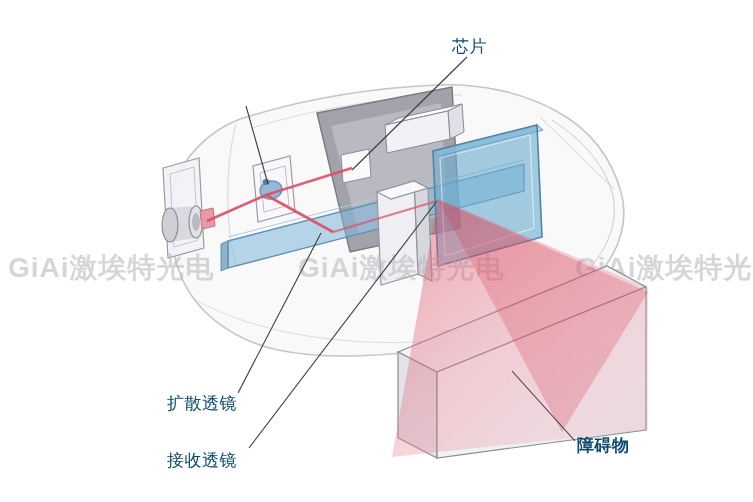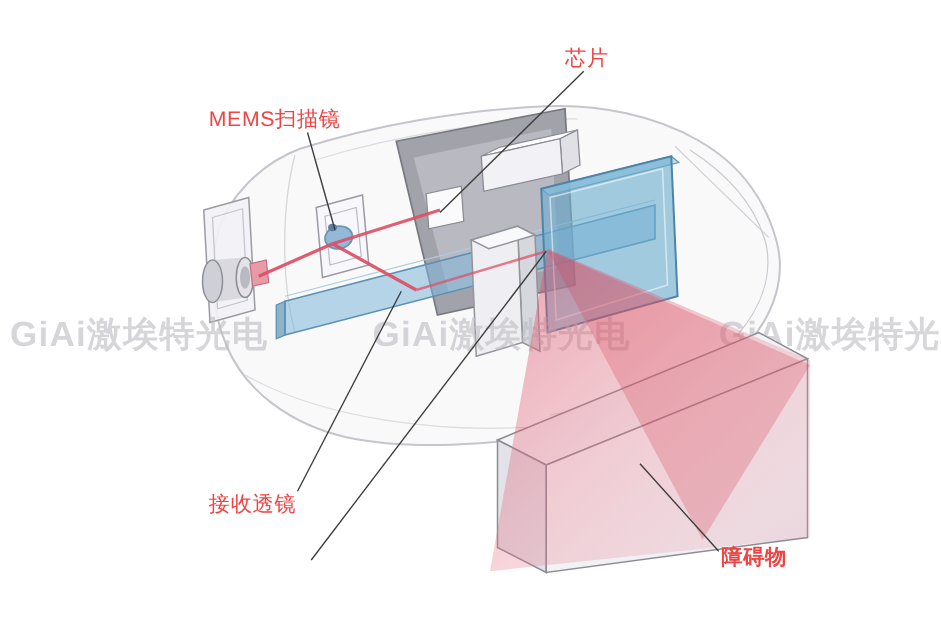--- a/index.html
+++ b/index.html
@@ -7,21 +7,21 @@
     position:relative;
     width:753px;height:502px;
     background:#ffffff;
     overflow:hidden;
     font-family:"Liberation Sans","DejaVu Sans",sans-serif;
   }
   .stage svg{position:absolute;left:0;top:0;}
   .lbl{
     position:absolute;
     font-size:17px;
-    color:#ef4444;
+    color:#0c4a6e;
     letter-spacing:0.5px;
     white-space:nowrap;
     user-select:none;
   }
   .wm{
     font-family:"Liberation Sans","DejaVu Sans",sans-serif;
     font-size:28px;
     font-weight:bold;
     fill:#bcbcc2;
     opacity:0.6;
@@ -129,17 +129,17 @@
     <g stroke="#3c3c3c" stroke-width="1.1">
       <line x1="467" y1="57" x2="352" y2="170"></line>
       <line x1="246" y1="106" x2="268" y2="184"></line>
       <line x1="238" y1="393" x2="321" y2="233"></line>
       <line x1="249" y1="448" x2="437" y2="201"></line>
       <line x1="575" y1="441" x2="512" y2="371"></line>
     </g>
   </svg>
 
   <div class="lbl" style="left:452px;top:35px;">芯片</div>
-  <div class="lbl" style="left:167px;top:84px;">MEMS扫描镜</div>
-  <div class="lbl" style="left:167px;top:392px;">接收透镜</div>
+  <div class="lbl" style="left:167px;top:392px;">扩散透镜</div>
+  <div class="lbl" style="left:167px;top:449px;">接收透镜</div>
   <div class="lbl" style="left:577px;top:434px;font-weight:bold;">障碍物</div>
 
 </div>
 
 </body></html>

